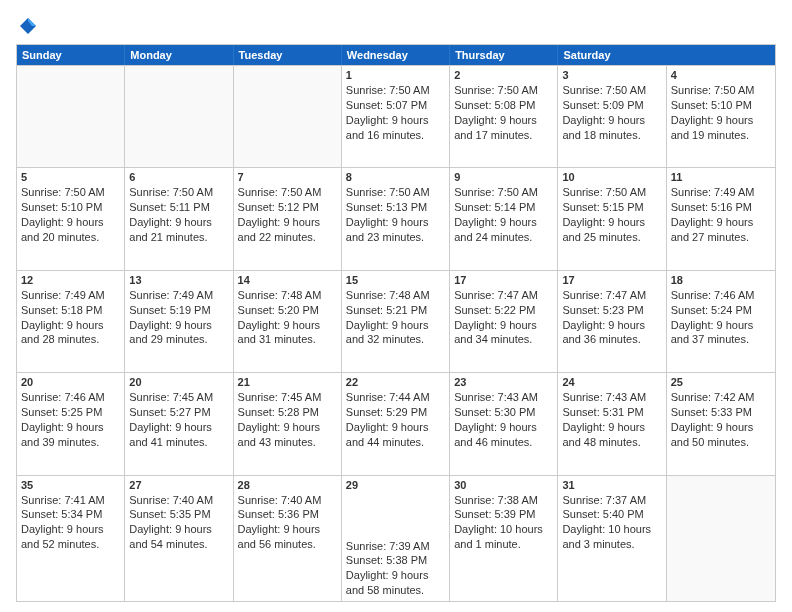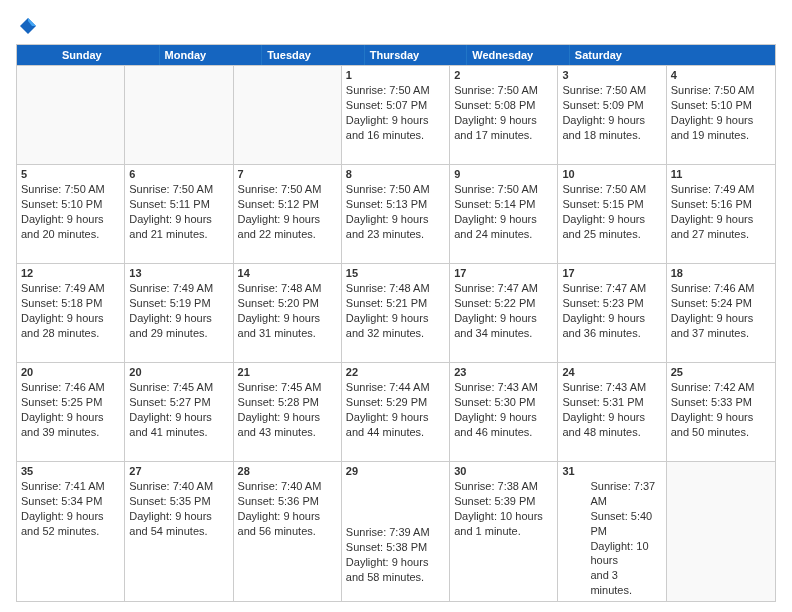--- a/index.html
+++ b/index.html
@@ -62,21 +62,20 @@
     .calendar {
       flex: 1;
       display: flex;
       flex-direction: column;
       border: 1px solid #ccc;
     }
     .cal-header {
       display: grid;
       grid-template-columns: repeat(7, 1fr);
       background: #1565c0;
-      padding-left: 40px;
     }
     .cal-header-cell {
       color: #fff;
       font-size: 11px;
       font-weight: bold;
       padding: 4px 5px;
       text-align: left;
       border-right: 1px solid #2176c7;
     }
     .cal-header-cell:last-child { border-right: none; }
@@ -135,22 +134,22 @@
       <div class="month-title"></div>
       <div class="location"></div>
     </div>
   </div>
 
   <div class="calendar">
     <div class="cal-header">
       <div class="cal-header-cell">Sunday</div>
       <div class="cal-header-cell">Monday</div>
       <div class="cal-header-cell">Tuesday</div>
+      <div class="cal-header-cell">Wednesday</div>
       <div class="cal-header-cell">Thursday</div>
-      <div class="cal-header-cell">Wednesday</div>
       <div class="cal-header-cell">Saturday</div>
     </div>
     <div class="cal-body" id="cal-body">
     <div class="cal-row">
           <div class="cal-cell empty"></div>
           <div class="cal-cell empty"></div>
           <div class="cal-cell empty"></div>
           <div class="cal-cell">
             <div class="day-num">1</div>
             <div class="day-info" style="white-space: pre-line;">Sunrise: 7:50 AM
@@ -364,21 +363,21 @@
           </div>
           <div class="cal-cell">
             <div class="day-num">30</div>
             <div class="day-info" style="white-space: pre-line;">Sunrise: 7:38 AM
 Sunset: 5:39 PM
 Daylight: 10 hours
 and 1 minute.</div>
           </div>
           <div class="cal-cell">
             <div class="day-num">31</div>
-            <div class="day-info" style="white-space: pre-line; margin-left: 28px;">Sunrise: 7:37 AM
+            <div class="day-info" style="white-space: pre-line;">Sunrise: 7:37 AM
 Sunset: 5:40 PM
 Daylight: 10 hours
 and 3 minutes.</div>
           </div>
           <div class="cal-cell empty"></div>
         </div>
       </div>
   </div>
 </div>
 

